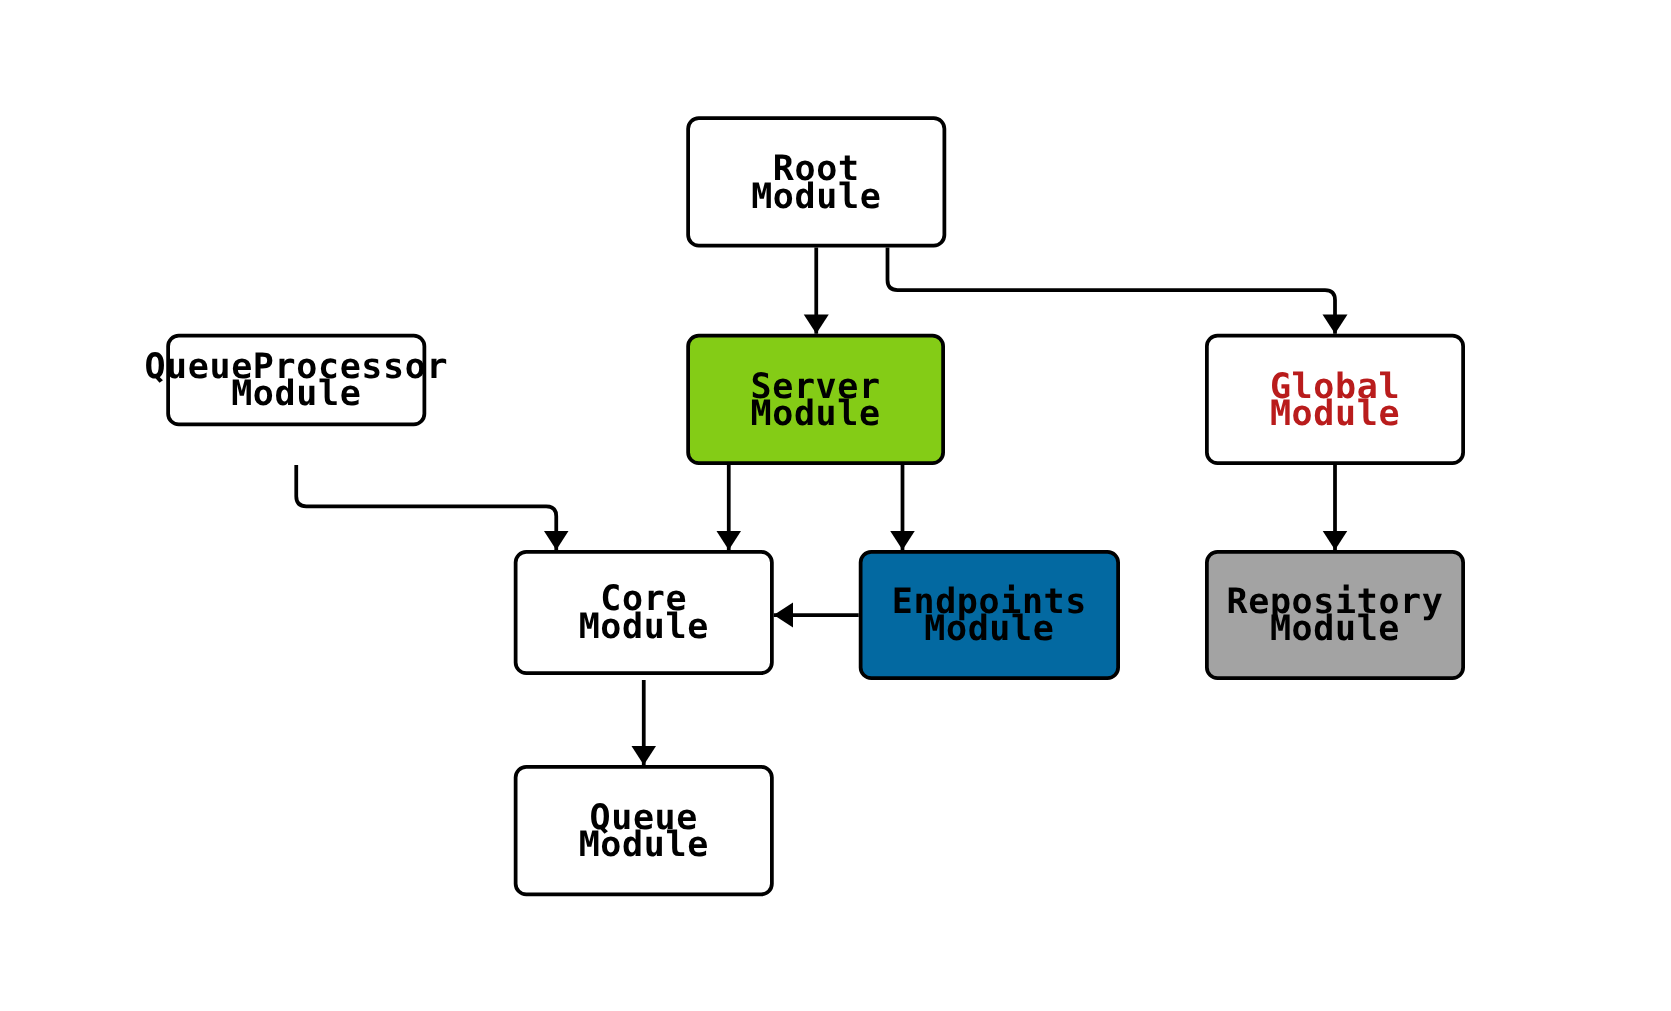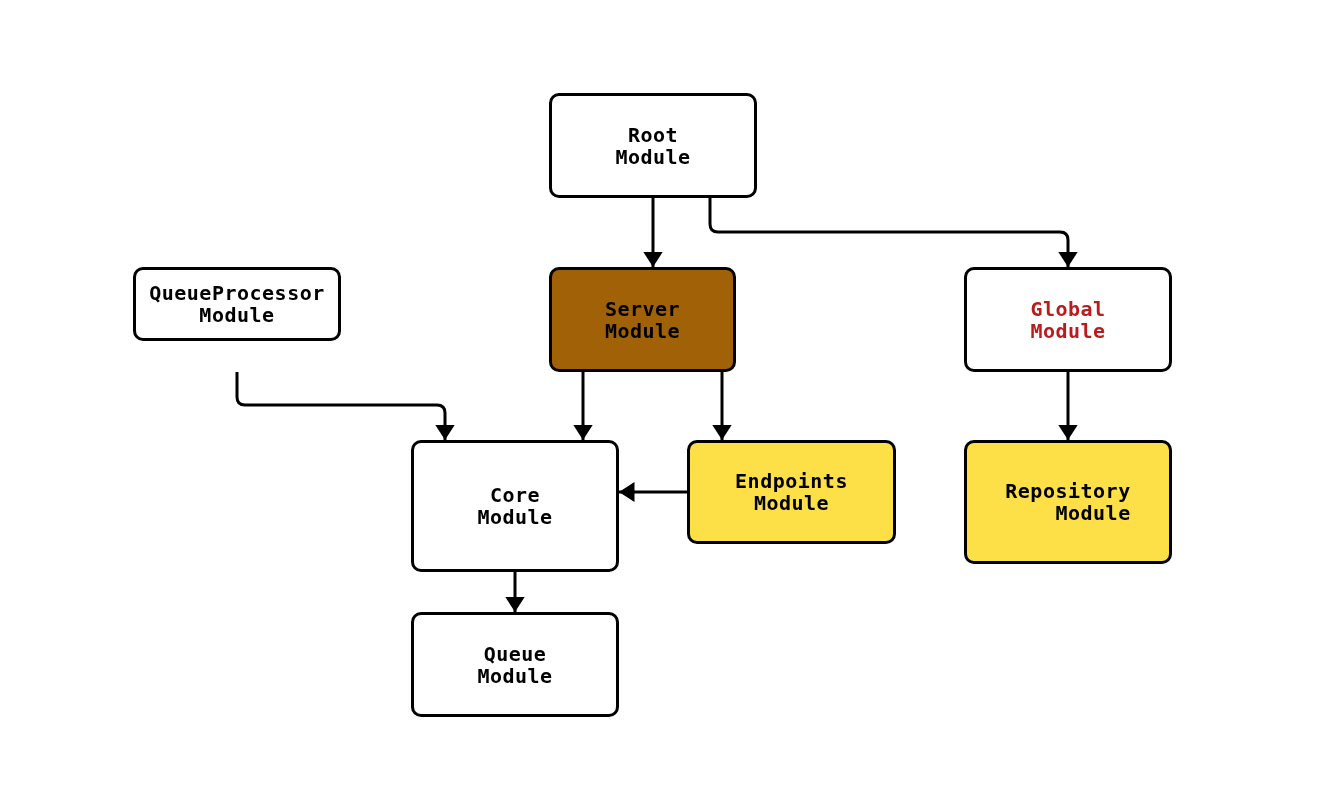--- a/index.html
+++ b/index.html
@@ -32,21 +32,21 @@
     position: absolute;
     box-sizing: border-box;
     background: #ffffff;
     border: 3px solid #000000;
     border-radius: 10px;
     display: flex;
     align-items: center;
     justify-content: center;
     text-align: center;
     font-weight: bold;
-    font-size: 20px;
+    font-size: 28px;
     line-height: 22px;
     color: #000000;
     white-space: pre-line;
     letter-spacing: 0.5px;
   }
 </style>
 </head>
 <body>
 
 <div class="canvas">
@@ -65,26 +65,26 @@
         <path class="edge" d="M687,492 L619,492" stroke="#000000" marker-end="url(#arrowhead)"></path>
         <path class="edge" d="M1068,372 L1068,440" stroke="#000000" marker-end="url(#arrowhead)"></path>
         <path class="edge" d="M515,544 L515,612" stroke="#000000" marker-end="url(#arrowhead)"></path>
       </g>
   </svg>
   <div id="node-layer">
       <div class="node" style="left: 549px; top: 93px; width: 208px; height: 105px; background: rgb(255, 255, 255); border-color: rgb(0, 0, 0); color: rgb(0, 0, 0);">Root
 Module</div>
       <div class="node" style="left: 133px; top: 267px; width: 208px; height: 74px; background: rgb(255, 255, 255); border-color: rgb(0, 0, 0); color: rgb(0, 0, 0);">QueueProcessor
 Module</div>
-      <div class="node" style="left: 549px; top: 267px; width: 187px; height: 105px; background: #a16207; border-color: rgb(0, 0, 0); color: rgb(0, 0, 0);">Server
+      <div class="node" style="left: 549px; top: 267px; width: 207px; height: 105px; background: #84cc16; border-color: rgb(0, 0, 0); color: rgb(0, 0, 0);">Server
 Module</div>
       <div class="node" style="left: 964px; top: 267px; width: 208px; height: 105px; background: rgb(255, 255, 255); border-color: rgb(0, 0, 0); color: #b91c1c;">Global
 Module</div>
-      <div class="node" style="left: 411px; top: 440px; width: 208px; height: 132px; background: rgb(255, 255, 255); border-color: rgb(0, 0, 0); color: rgb(0, 0, 0);">Core
+      <div class="node" style="left: 411px; top: 440px; width: 208px; height: 100px; background: rgb(255, 255, 255); border-color: rgb(0, 0, 0); color: rgb(0, 0, 0);">Core
 Module</div>
-      <div class="node" style="left: 687px; top: 440px; width: 209px; height: 104px; background: #fde047; border-color: rgb(0, 0, 0); color: rgb(0, 0, 0);">Endpoints
+      <div class="node" style="left: 687px; top: 440px; width: 209px; height: 104px; background: #0369a1; border-color: rgb(0, 0, 0); color: rgb(0, 0, 0);">Endpoints
 Module</div>
-      <div class="node" style="left: 964px; top: 440px; width: 208px; height: 124px; background: #fde047; border-color: rgb(0, 0, 0); color: rgb(0, 0, 0); text-align: right;">Repository
+      <div class="node" style="left: 964px; top: 440px; width: 208px; height: 104px; background: #a3a3a3; border-color: rgb(0, 0, 0); color: rgb(0, 0, 0);">Repository
 Module</div>
       <div class="node" style="left: 411px; top: 612px; width: 208px; height: 105px; background: rgb(255, 255, 255); border-color: rgb(0, 0, 0); color: rgb(0, 0, 0); text-align: center;">Queue
 Module</div>
     </div>
 </div>
 
 </body></html>

